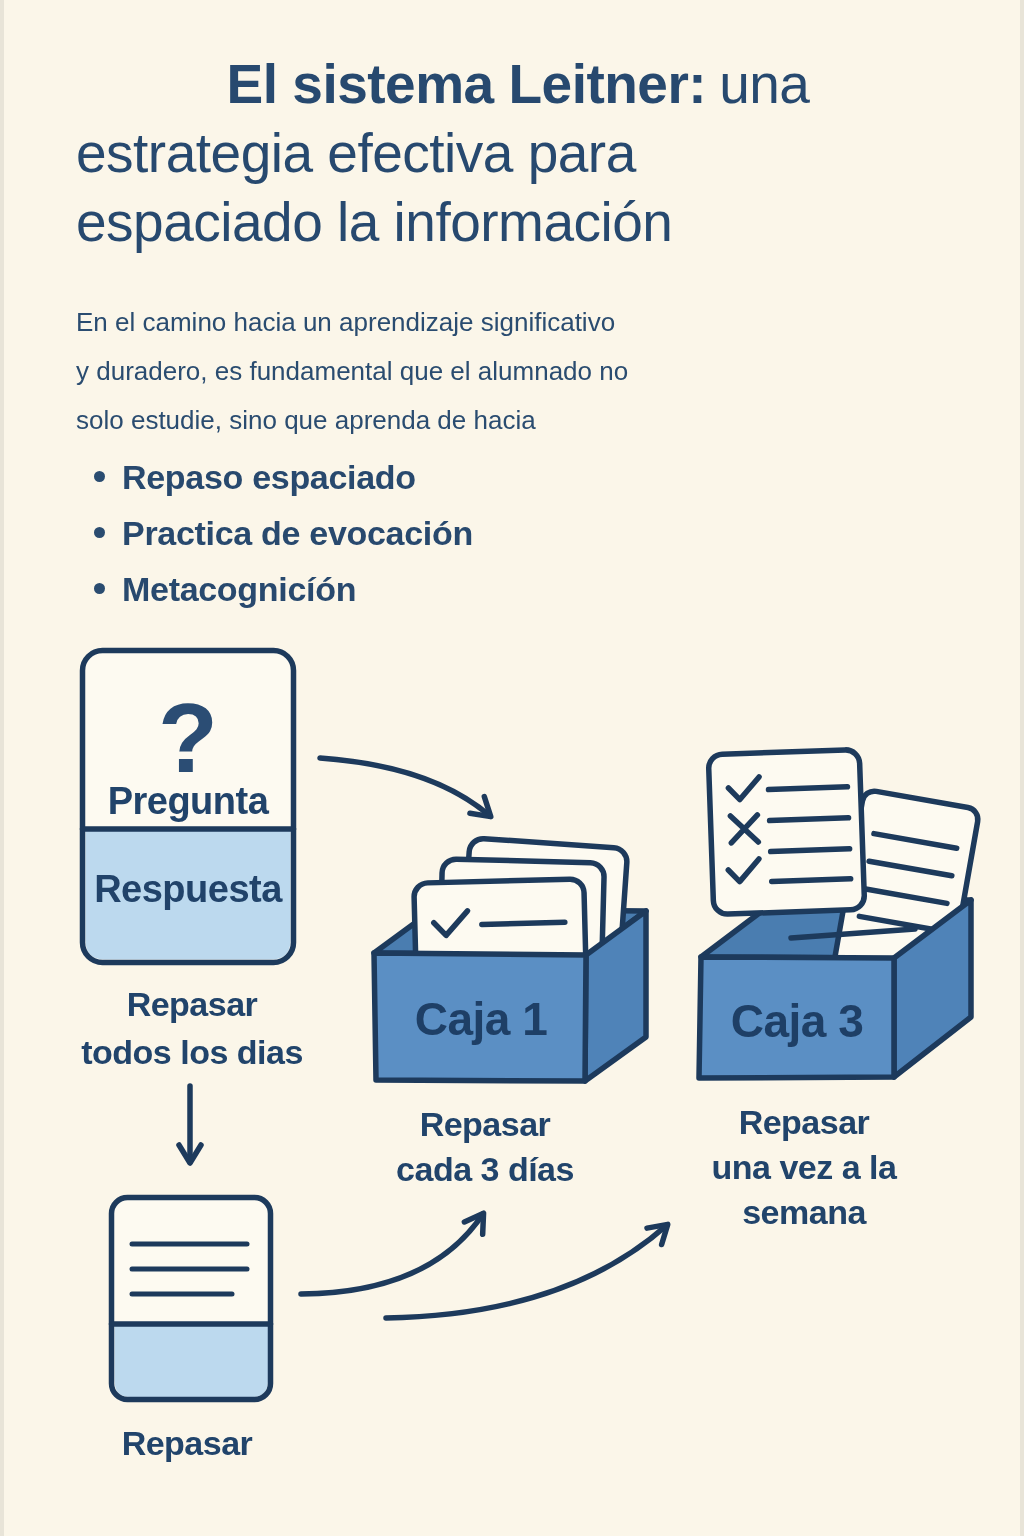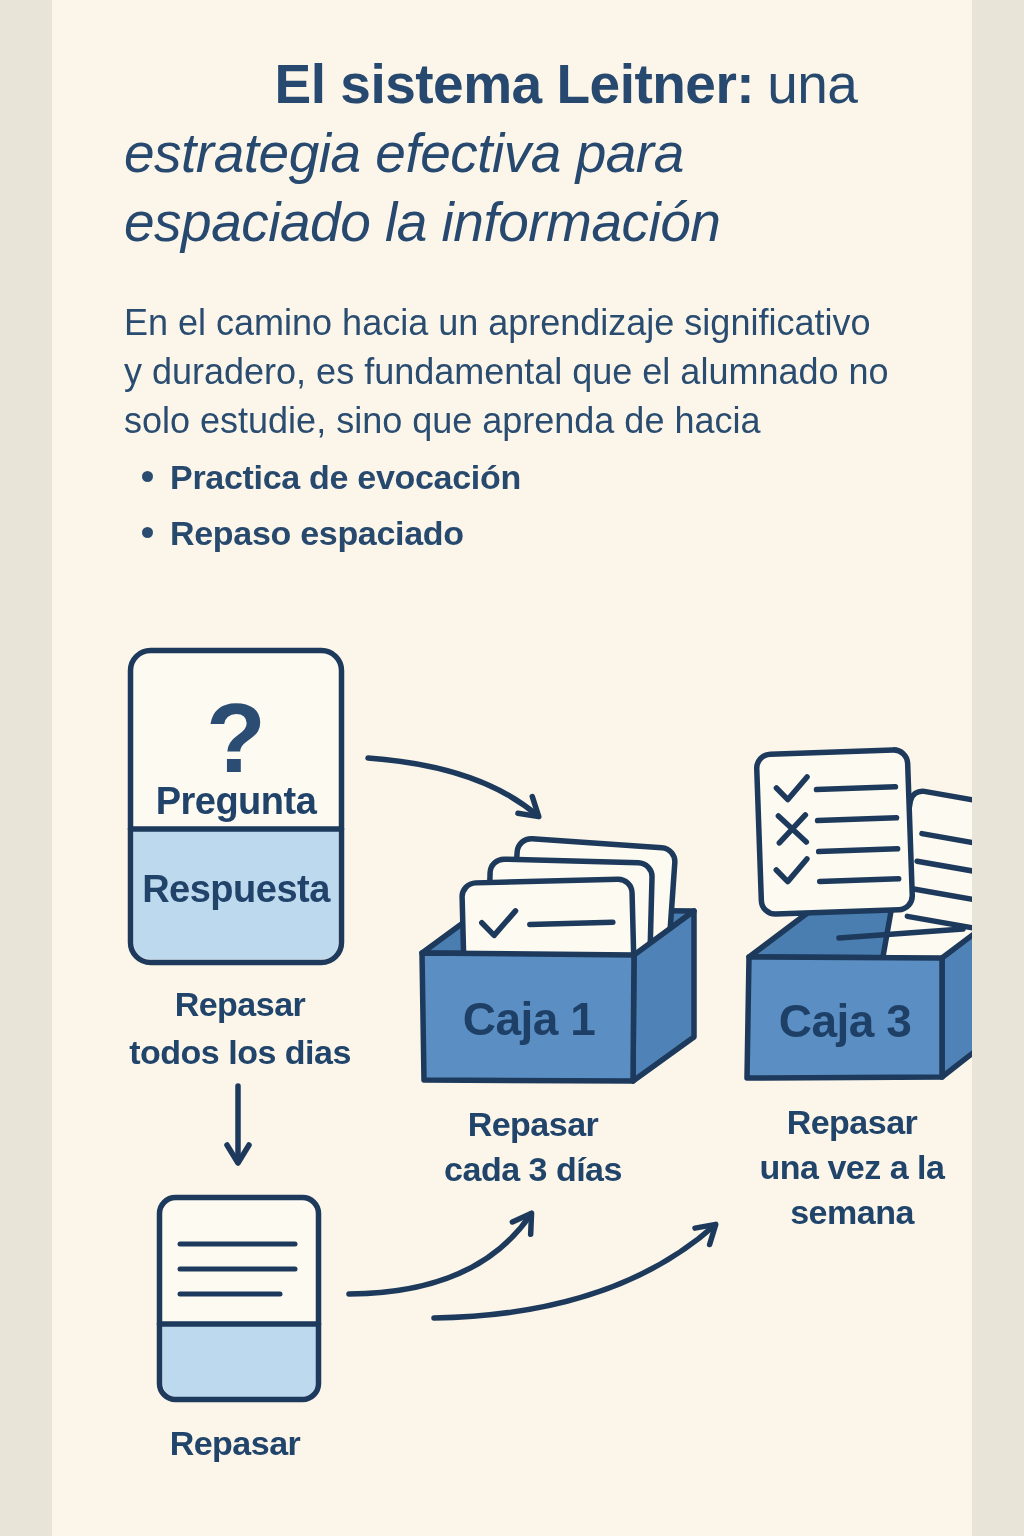--- a/index.html
+++ b/index.html
@@ -1,28 +1,28 @@
 <!DOCTYPE html>
 <html><head>
 <meta charset="utf-8">
 <style>
   html,body{margin:0;padding:0;background:#e8e4d8;}
   .canvas{
-    position:relative;width:920px;height:1536px;margin:0 auto;
+    position:relative;width:1016px;height:1536px;margin:0 auto;
     background:#FBF6E9;overflow:hidden;
     font-family:"Liberation Sans", sans-serif;color:#264A70;
   }
   
   .title{position:absolute;left:72px;top:50px;width:884px;
          font-size:55px;line-height:69px;color:#27496F;letter-spacing:-0.5px;}
   .title .l1{text-align:center;}
   .title .emph{font-weight:700;}
   .title .rest{font-weight:400;margin-left:13px;}
-  .title .l2,.title .l3{font-weight:400;text-align:left;font-style:italic;}
-  .intro{position:absolute;left:72px;top:298px;font-size:36px;line-height:49px;
+  .title .l2,.title .l3{font-weight:400;text-align:left;}
+  .intro{position:absolute;left:72px;top:298px;font-size:26px;line-height:49px;
          color:#2A4C70;font-weight:400;}
   .bullets{position:absolute;left:90px;top:458px;list-style:none;margin:0;padding:0;}
   .bullet{display:flex;align-items:flex-start;margin-bottom:17px;}
   .dot{width:11px;height:11px;border-radius:50%;background:#2A4C70;
        margin:13px 17px 0 0;flex:0 0 auto;}
   .bullet .blabel{font-size:34px;font-weight:700;color:#28496E;letter-spacing:-0.3px;}
   
   .diagram{position:absolute;left:0;top:636px;}
   .ln{fill:none;stroke:#1D3A5C;stroke-width:5.5px;stroke-linecap:round;stroke-linejoin:round;}
   .thin{stroke-width:5px;}
@@ -51,25 +51,29 @@
 
   <div class="intro">
     <div>En el camino hacia un aprendizaje significativo</div>
     <div>y duradero, es fundamental que el alumnado no</div>
     <div>solo estudie, sino que aprenda de hacia</div>
   </div>
 
   <ul class="bullets">
     <li class="bullet">
       <span class="dot"></span>
+      <span class="blabel">Repaso espaciado</span>
+    </li>
+    <li class="bullet">
+      <span class="dot"></span>
       <span class="blabel">Practica de evocación</span>
     </li>
     <li class="bullet">
       <span class="dot"></span>
-      <span class="blabel">Repaso espaciado</span>
+      <span class="blabel">Metacognicíón</span>
     </li>
   </ul>
 
   <svg class="diagram" width="1024" height="900" viewBox="0 636 1024 900">
     <defs>
       <marker id="ah" markerUnits="userSpaceOnUse" markerWidth="10" markerHeight="10" refX="0" refY="0" orient="auto" style="overflow:visible">
         <path d="M-17 -11 L1 0 L-17 11" fill="none" stroke="#1D3A5C" stroke-width="5.5" stroke-linecap="round" stroke-linejoin="round"></path>
       </marker>
     </defs>
 

